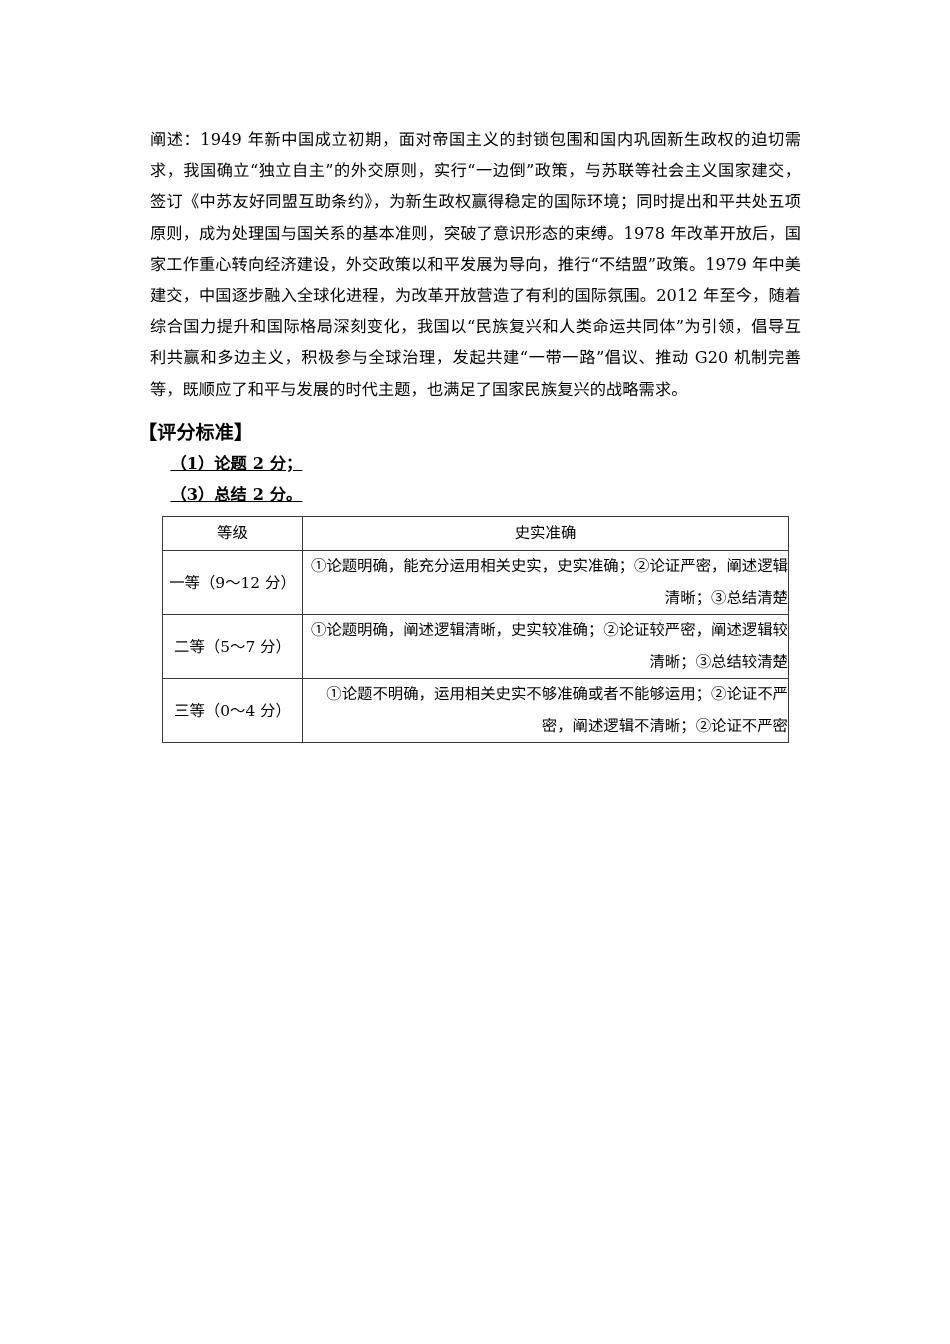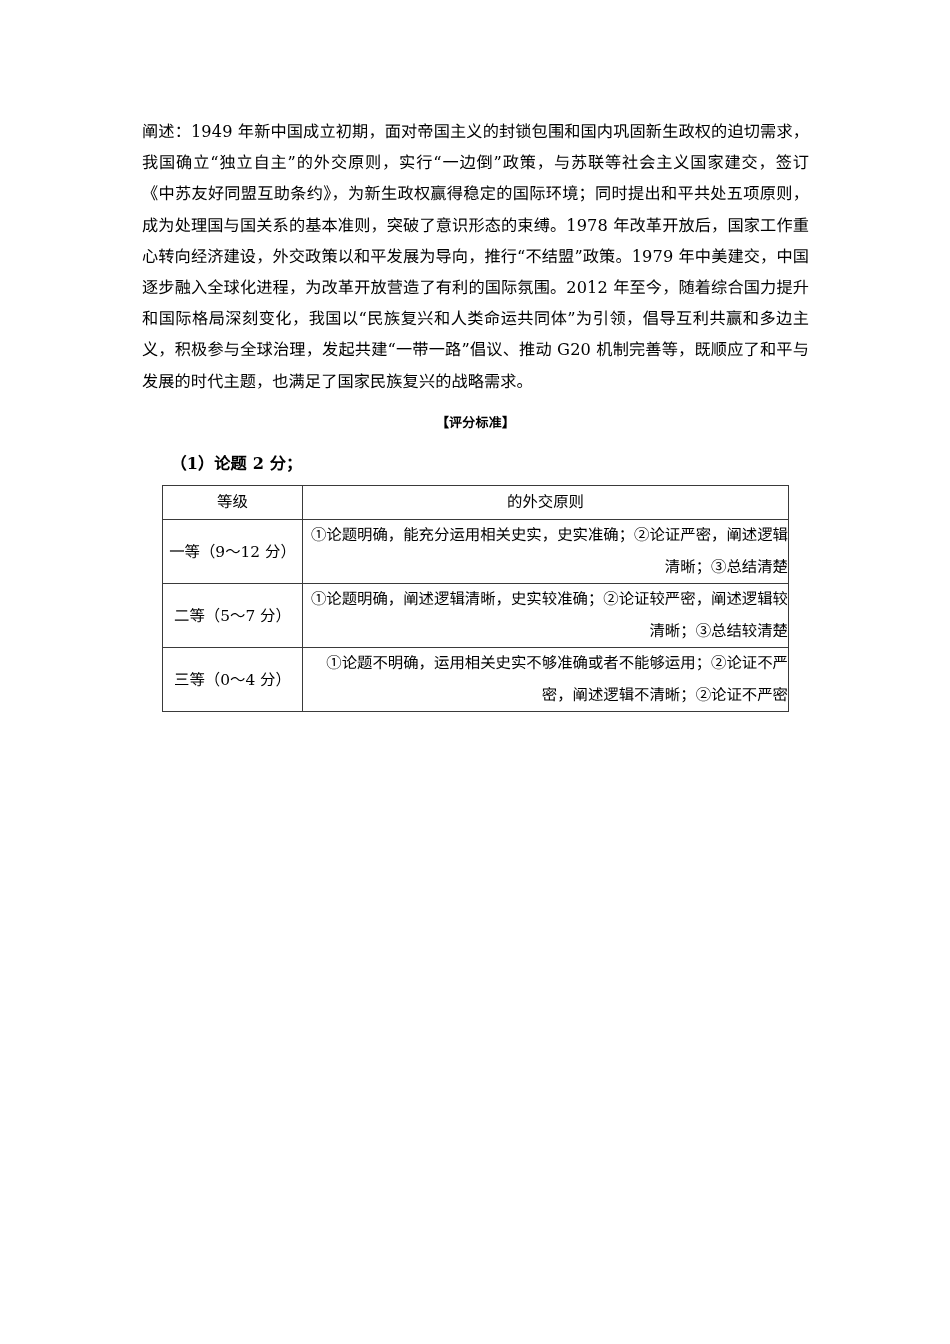--- a/index.html
+++ b/index.html
@@ -33,43 +33,43 @@
     top: 112px;
     width: 675px;
   }
 
   
   .para {
     font-size: 16.2px;
     line-height: 31.2px;
     text-align: justify;
     text-justify: inter-ideograph;
-    margin: 4px;
+    margin: 12px;
     letter-spacing: 0.1px;
     word-break: break-all;
   }
   .para-indent {
     text-indent: 2em;
   }
 
   
   .heading {
-    font-size: 13px;
+    font-size: 19px;
     line-height: 31.2px;
     font-weight: bold;
-    margin: 10px;
+    margin: 0;
     letter-spacing: 0.2px;
-    text-align: center;
   }
 
   
   .criteria-list {
     list-style: none;
     margin: 0;
     padding: 0;
+    text-decoration: underline;
   }
   .criteria-item {
     font-size: 16.2px;
     line-height: 31.2px;
     margin: 0;
     padding-left: 2em;
     font-weight: bold;
     letter-spacing: 0.1px;
   }
 
@@ -122,32 +122,33 @@
 <div class="page">
   <div class="content">
 
     <p class="para">阐述：1949 年新中国成立初期，面对帝国主义的封锁包围和国内巩固新生政权的迫切需求，我国确立“独立自主”的外交原则，实行“一边倒”政策，与苏联等社会主义国家建交，签订《中苏友好同盟互助条约》，为新生政权赢得稳定的国际环境；同时提出和平共处五项原则，成为处理国与国关系的基本准则，突破了意识形态的束缚。1978 年改革开放后，国家工作重心转向经济建设，外交政策以和平发展为导向，推行“不结盟”政策。1979 年中美建交，中国逐步融入全球化进程，为改革开放营造了有利的国际氛围。2012 年至今，随着综合国力提升和国际格局深刻变化，我国以“民族复兴和人类命运共同体”为引领，倡导互利共赢和多边主义，积极参与全球治理，发起共建“一带一路”倡议、推动 G20 机制完善等，既顺应了和平与发展的时代主题，也满足了国家民族复兴的战略需求。</p>
 
 
     <p class="heading">【评分标准】</p>
 
     <ul class="criteria-list">
       <li class="criteria-item">（1）论题 2 分；</li>
+      <li class="criteria-item">（3）总结 2 分。</li>
     </ul>
 
     <div class="table-wrap">
       <table class="grading">
         <colgroup>
           <col class="col-level">
           <col class="col-desc">
         </colgroup>
         <thead>
           <tr>
             <th class="th-cell">等级</th>
-            <th class="th-cell">的外交原则</th>
+            <th class="th-cell">史实准确</th>
           </tr>
         </thead>
         <tbody>
           <tr class="row-tall">
             <td class="level-cell">一等（9～12 分）</td>
             <td class="desc-cell">①论题明确，能充分运用相关史实，史实准确；②论证严密，阐述逻辑清晰；③总结清楚</td>
           </tr>
           <tr class="row-tall">
             <td class="level-cell">二等（5～7 分）</td>
             <td class="desc-cell">①论题明确，阐述逻辑清晰，史实较准确；②论证较严密，阐述逻辑较清晰；③总结较清楚</td>

